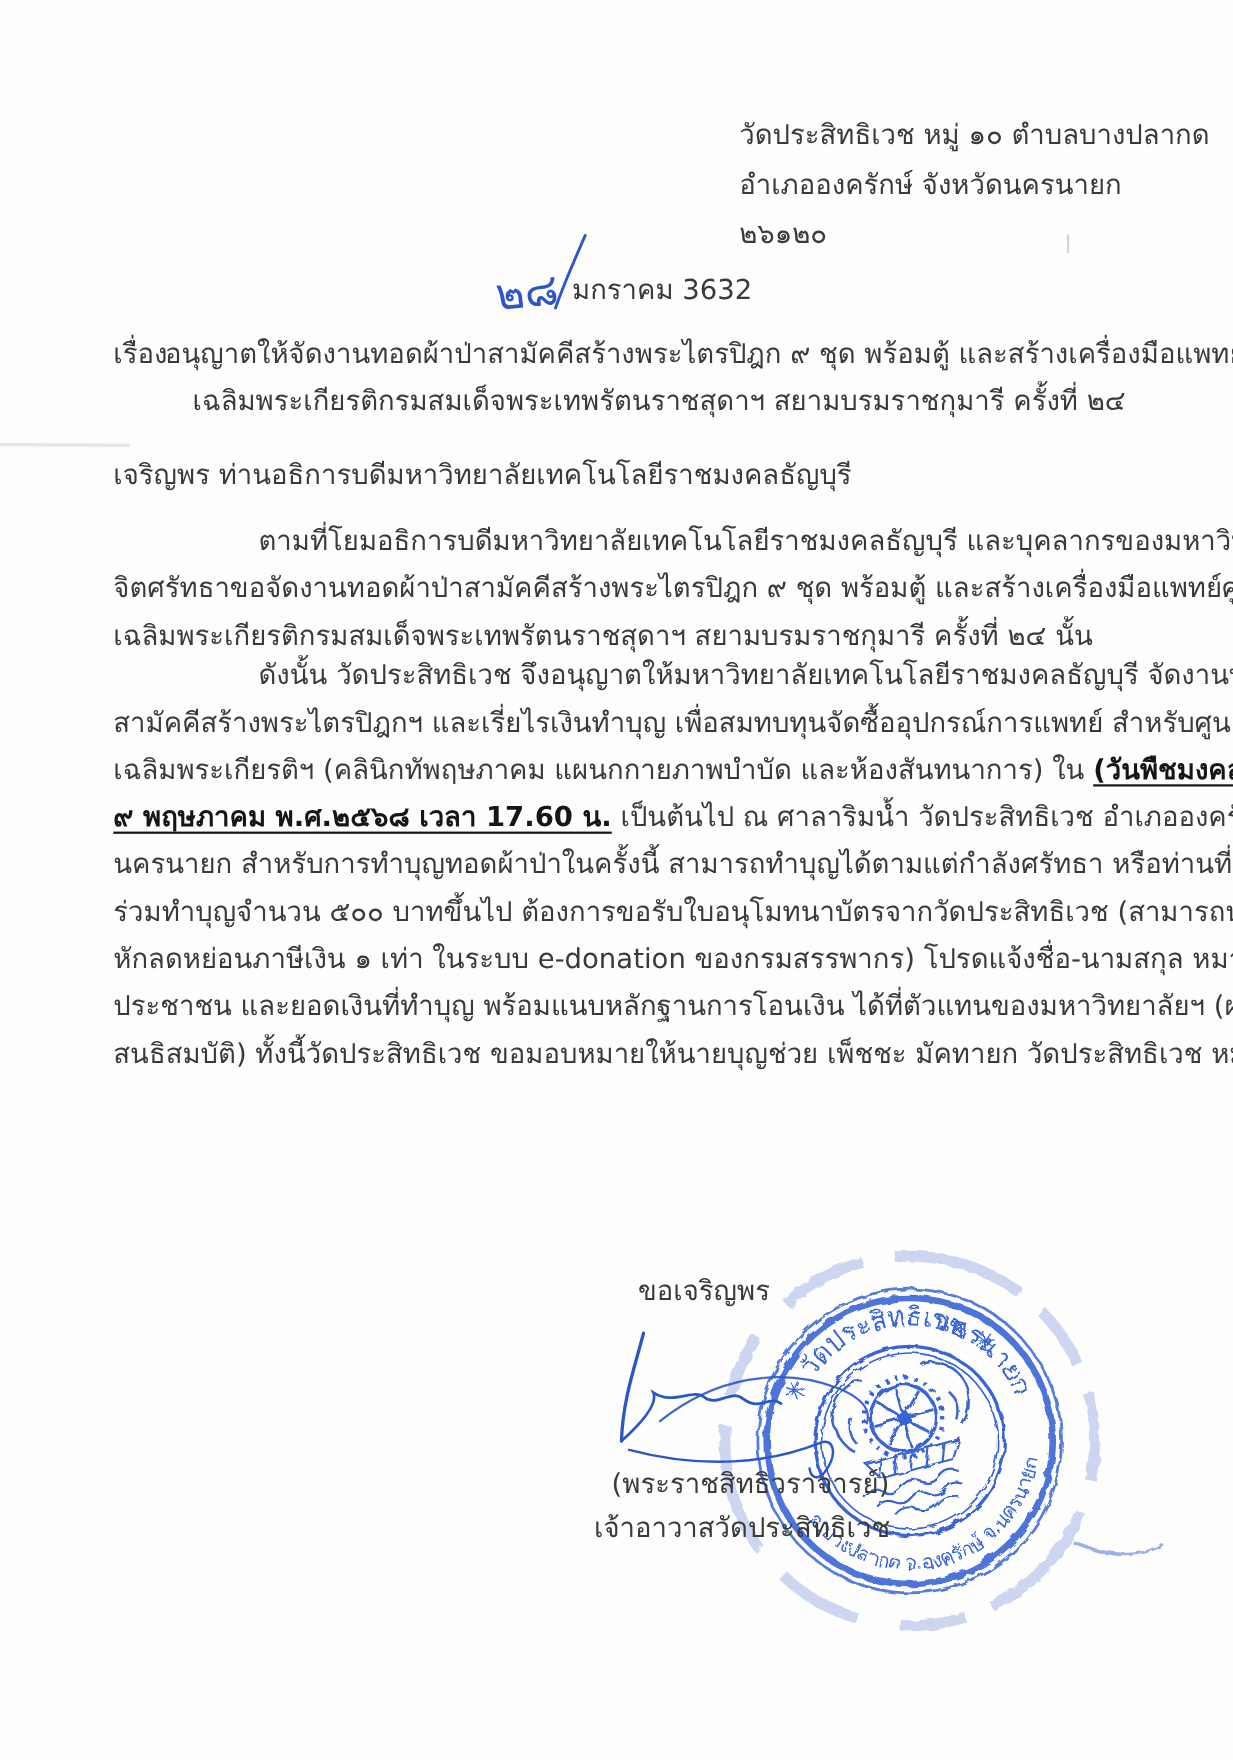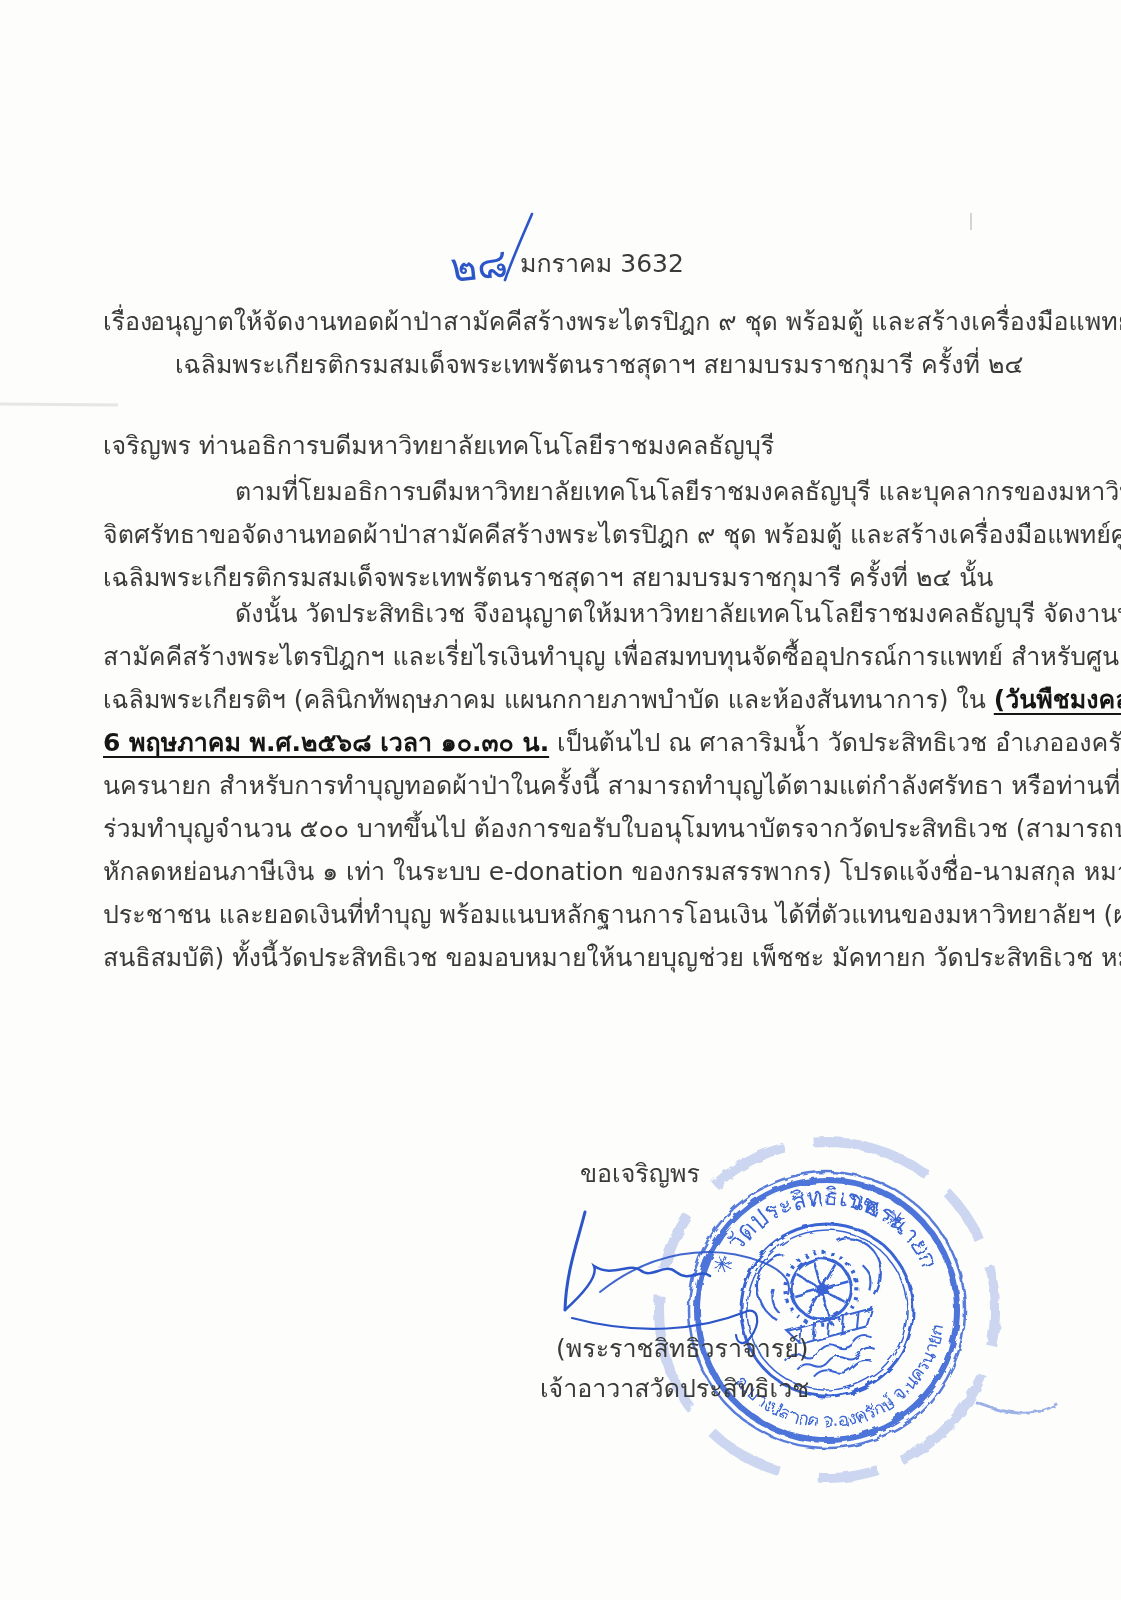--- a/index.html
+++ b/index.html
@@ -14,21 +14,21 @@
     overflow:hidden;
   }
   .line{white-space:nowrap;word-break:keep-all;line-height:43px;height:43px;}
   .abs{position:absolute;}
   .letterhead{top:100px;left:672px;}
   .letterhead .line{line-height:45px;height:45px;}
   .dateline{top:242px;left:520px;}
   .subject-label{top:300px;left:103px;}
   .subject-l1{top:300px;left:150px;}
   .subject-l2{top:343px;left:175px;}
-  .salutation{top:424px;left:103px;text-align:right;}
+  .salutation{top:410px;left:103px;text-align:right;}
   .para1{top:470px;left:103px;width:940px;}
   .para2{top:592px;left:103px;width:940px;}
   .indent{padding-left:132px;}
   .hl{font-weight:700;color:#161616;text-decoration:underline;text-decoration-thickness:2px;text-underline-offset:5px;}
   .closing{top:1042px;left:235px;}
   .signoff{top:1152px;left:580px;}
   .signer-name{top:1327px;left:556px;}
   .signer-title{top:1367px;left:540px;}
   svg{position:absolute;overflow:visible;}
   .seal-svg{left:627px;top:1110px;opacity:0.92;}
@@ -39,20 +39,25 @@
   .artifact2{top:213px;left:970px;width:2px;height:17px;background:#b5b5b5;opacity:.55;}
 </style>
 </head>
 <body>
 
 <div class="page">
 
   <div class="abs artifact1"></div>
   <div class="abs artifact2"></div>
 
+  <div class="abs letterhead">
+    <div class="line">วัดประสิทธิเวช หมู่ ๑๐ ตำบลบางปลากด</div>
+    <div class="line">อำเภอองครักษ์ จังหวัดนครนายก</div>
+    <div class="line">๒๖๑๒๐</div>
+  </div>
 
   <svg class="day-svg" width="120" height="100" viewBox="440 205 120 100">
     <g color="#2c55c9">
       <path d="M 532 214 C 523 235 513 257 505 280" fill="none" stroke="currentColor" stroke-width="2.6" stroke-linecap="round"></path>
       <text x="452" y="282" font-size="40" fill="currentColor" transform="rotate(-6 452 282)">๒๘</text>
     </g>
   </svg>
 
   <div class="abs dateline line">มกราคม 3632</div>
 
@@ -65,21 +70,21 @@
   <div class="abs para1">
     <div class="line indent">ตามที่โยมอธิการบดีมหาวิทยาลัยเทคโนโลยีราชมงคลธัญบุรี และบุคลากรของมหาวิทยาลัยฯ มี</div>
     <div class="line">จิตศรัทธาขอจัดงานทอดผ้าป่าสามัคคีสร้างพระไตรปิฎก ๙ ชุด พร้อมตู้ และสร้างเครื่องมือแพทย์ศูนย์ผู้สูงวัย</div>
     <div class="line">เฉลิมพระเกียรติกรมสมเด็จพระเทพรัตนราชสุดาฯ สยามบรมราชกุมารี ครั้งที่ ๒๔ นั้น</div>
   </div>
 
   <div class="abs para2">
     <div class="line indent">ดังนั้น วัดประสิทธิเวช จึงอนุญาตให้มหาวิทยาลัยเทคโนโลยีราชมงคลธัญบุรี จัดงานทอดผ้าป่า</div>
     <div class="line">สามัคคีสร้างพระไตรปิฎกฯ และเรี่ยไรเงินทำบุญ เพื่อสมทบทุนจัดซื้ออุปกรณ์การแพทย์ สำหรับศูนย์ผู้สูงวัย</div>
     <div class="line"><span>เฉลิมพระเกียรติฯ (คลินิกทัพฤษภาคม แผนกกายภาพบำบัด และห้องสันทนาการ) ใน </span><span class="hl">(วันพืชมงคล) วันศุกร์ที่</span></div>
-    <div class="line"><span class="hl">6 พฤษภาคม พ.ศ.๒๕๖๘ เวลา ๑๐.๓๐ น.</span><span> เป็นต้นไป ณ ศาลาริมน้ำ วัดประสิทธิเวช อำเภอองครักษ์ จังหวัด</span></div>
+    <div class="line"><span class="hl">๙ พฤษภาคม พ.ศ.๒๕๖๘ เวลา 17.60 น.</span><span> เป็นต้นไป ณ ศาลาริมน้ำ วัดประสิทธิเวช อำเภอองครักษ์ จังหวัด</span></div>
     <div class="line">นครนายก สำหรับการทำบุญทอดผ้าป่าในครั้งนี้ สามารถทำบุญได้ตามแต่กำลังศรัทธา หรือท่านที่มีจิตศรัทธา</div>
     <div class="line">ร่วมทำบุญจำนวน ๕๐๐ บาทขึ้นไป ต้องการขอรับใบอนุโมทนาบัตรจากวัดประสิทธิเวช (สามารถนำไป</div>
     <div class="line">หักลดหย่อนภาษีเงิน ๑ เท่า ในระบบ e-donation ของกรมสรรพากร) โปรดแจ้งชื่อ-นามสกุล หมายเลขบัตร</div>
     <div class="line">ประชาชน และยอดเงินที่ทำบุญ พร้อมแนบหลักฐานการโอนเงิน ได้ที่ตัวแทนของมหาวิทยาลัยฯ (ผศ.ดร.อภิชาติ</div>
     <div class="line">สนธิสมบัติ) ทั้งนี้วัดประสิทธิเวช ขอมอบหมายให้นายบุญช่วย เพ็ชชะ มัคทายก วัดประสิทธิเวช หมายเลข</div>
   </div>
 
 
   <div class="abs signoff line">ขอเจริญพร</div>
 

